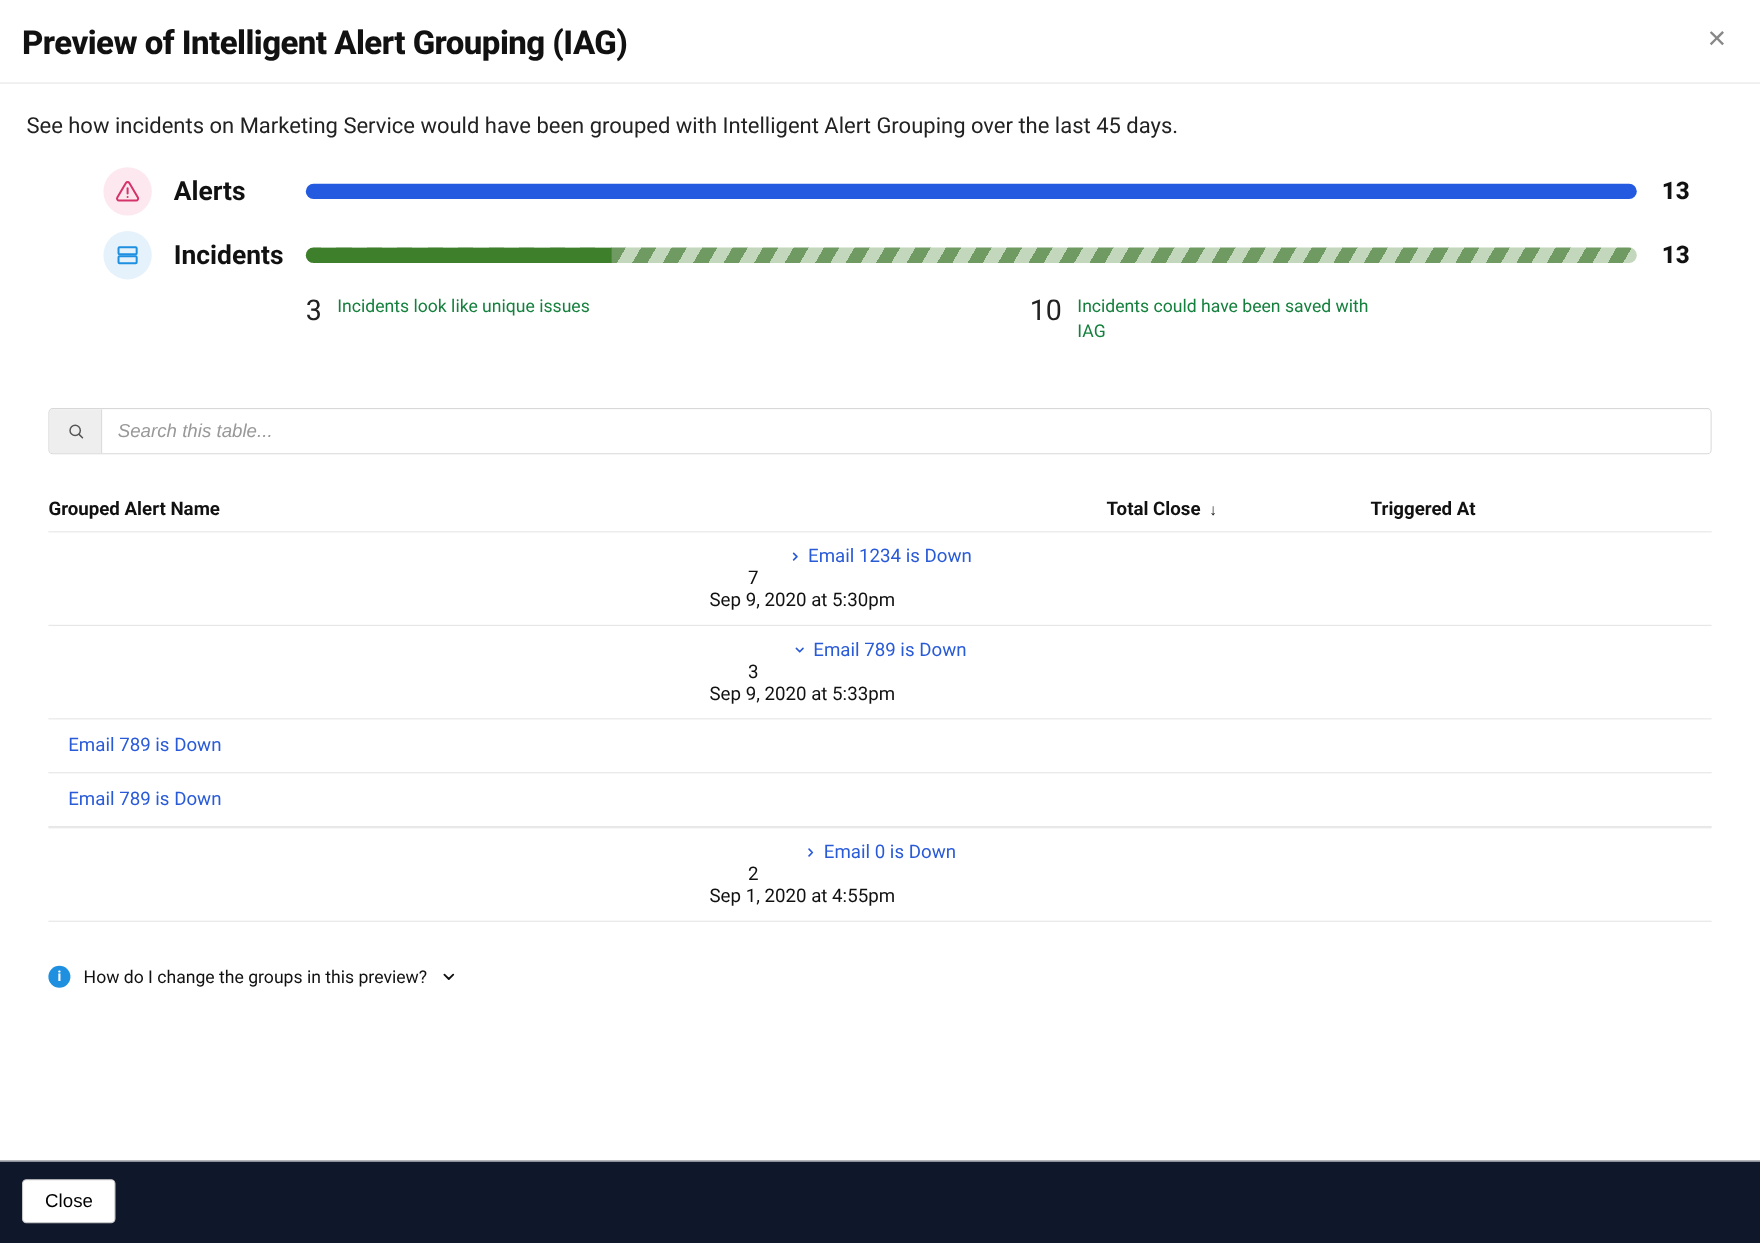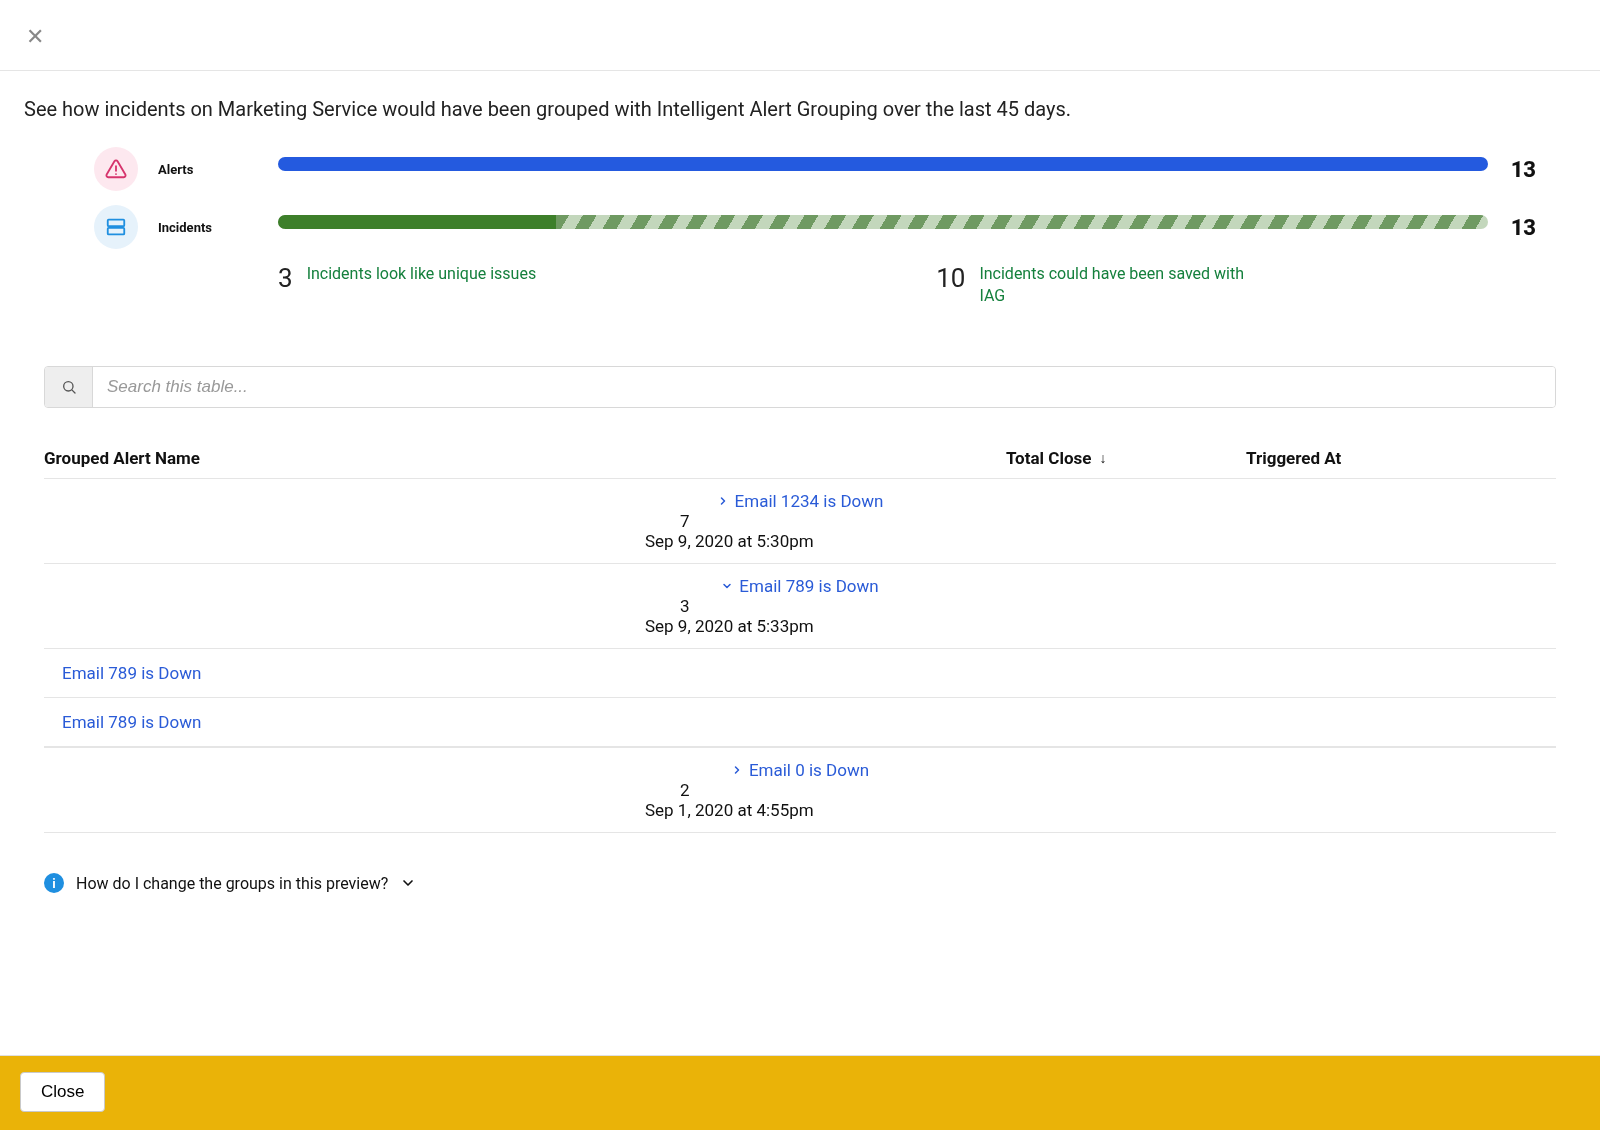--- a/index.html
+++ b/index.html
@@ -9,22 +9,22 @@
   .modal-title { font-size:30px; font-weight:800; letter-spacing:-0.5px; }
   .close-x { font-size:22px; color:#888; cursor:pointer; line-height:1; padding:4px 6px; }
   .modal-body { padding:20px 24px 0 24px; flex:1; }
   .intro { font-size:20px; color:#222; margin:6px 0 26px 0; }
 
   .metrics { padding-left:70px; padding-right:40px; }
   .metric-row { display:flex; align-items:center; gap:20px; margin-bottom:14px; }
   .metric-icon-wrap { width:44px; height:44px; border-radius:50%; display:flex; align-items:center; justify-content:center; flex:0 0 44px; }
   .alerts-icon-bg { background:#fde8ef; }
   .incidents-icon-bg { background:#e6f2fb; }
-  .metric-label { font-size:13px; font-weight:700; width:100px; flex:0 0 100px; }
-  .metric-bar-area { flex:1; display:flex; align-items:flex-start; gap:20px; }
+  .metric-label { font-size:24px; font-weight:700; width:100px; flex:0 0 100px; }
+  .metric-bar-area { flex:1; display:flex; align-items:center; gap:20px; }
   .bar { height:14px; border-radius:7px; flex:1; position:relative; overflow:hidden; }
   .bar-alerts { background:#245adf; }
   .bar-incidents-base { background: repeating-linear-gradient(120deg,#6f9a62 0 12px,#c3d7bc 12px 24px); }
   .bar-incidents-fill { position:absolute; left:0; top:0; bottom:0; background:#3d7f2a; border-radius:7px 0 0 7px; }
   .metric-value { font-size:22px; font-weight:800; min-width:28px; text-align:right; }
 
   .incident-subrow { display:flex; gap:60px; margin-top:6px; margin-left:164px; padding-left:20px; }
   .incident-sub { display:flex; gap:14px; align-items:flex-start; max-width:320px; }
   .incident-sub-num { font-size:26px; font-weight:400; color:#222; line-height:1; padding-top:2px; }
   .incident-sub-text { font-size:16px; color:#15803d; line-height:1.35; }
@@ -49,31 +49,32 @@
   .row-total { width:240px; }
   .row-time { width:310px; }
   .sub-row { padding:14px 0 14px 18px; border-top:1px solid #e5e5e5; font-size:17px; }
   .sub-row .row-link { color:#2a5bd7; }
 
   .help-section { margin:40px 20px 28px 20px; display:flex; align-items:center; gap:12px; }
   .info-icon { width:20px; height:20px; border-radius:50%; background:#1f8fe0; color:#fff; font-size:13px; font-weight:700; display:flex; align-items:center; justify-content:center; flex:0 0 20px; }
   .help-text { font-size:16px; color:#111; }
   .help-chev { font-size:16px; color:#111; }
 
-  .modal-footer { background:#eab308; border-top:1px solid #e0e0e0; padding:16px 20px 18px 20px; }
+  .modal-footer { background:#0f172a; border-top:1px solid #e0e0e0; padding:16px 20px 18px 20px; }
   .close-btn { background:#fff; border:1px solid #c9c9c9; border-radius:4px; padding:9px 20px; font-size:17px; cursor:pointer; }
 
   svg { display:block; }
 </style>
 </head>
 <body>
 
 <div class="modal">
 
   <div class="modal-header">
+    <div class="modal-title">Preview of Intelligent Alert Grouping (IAG)</div>
     <div class="close-x">✕</div>
   </div>
 
   <div class="modal-body">
 
     <div class="intro">See how incidents on Marketing Service would have been grouped with Intelligent Alert Grouping over the last 45 days.</div>
 
     <div class="metrics">
 
       <div class="metric-row">

